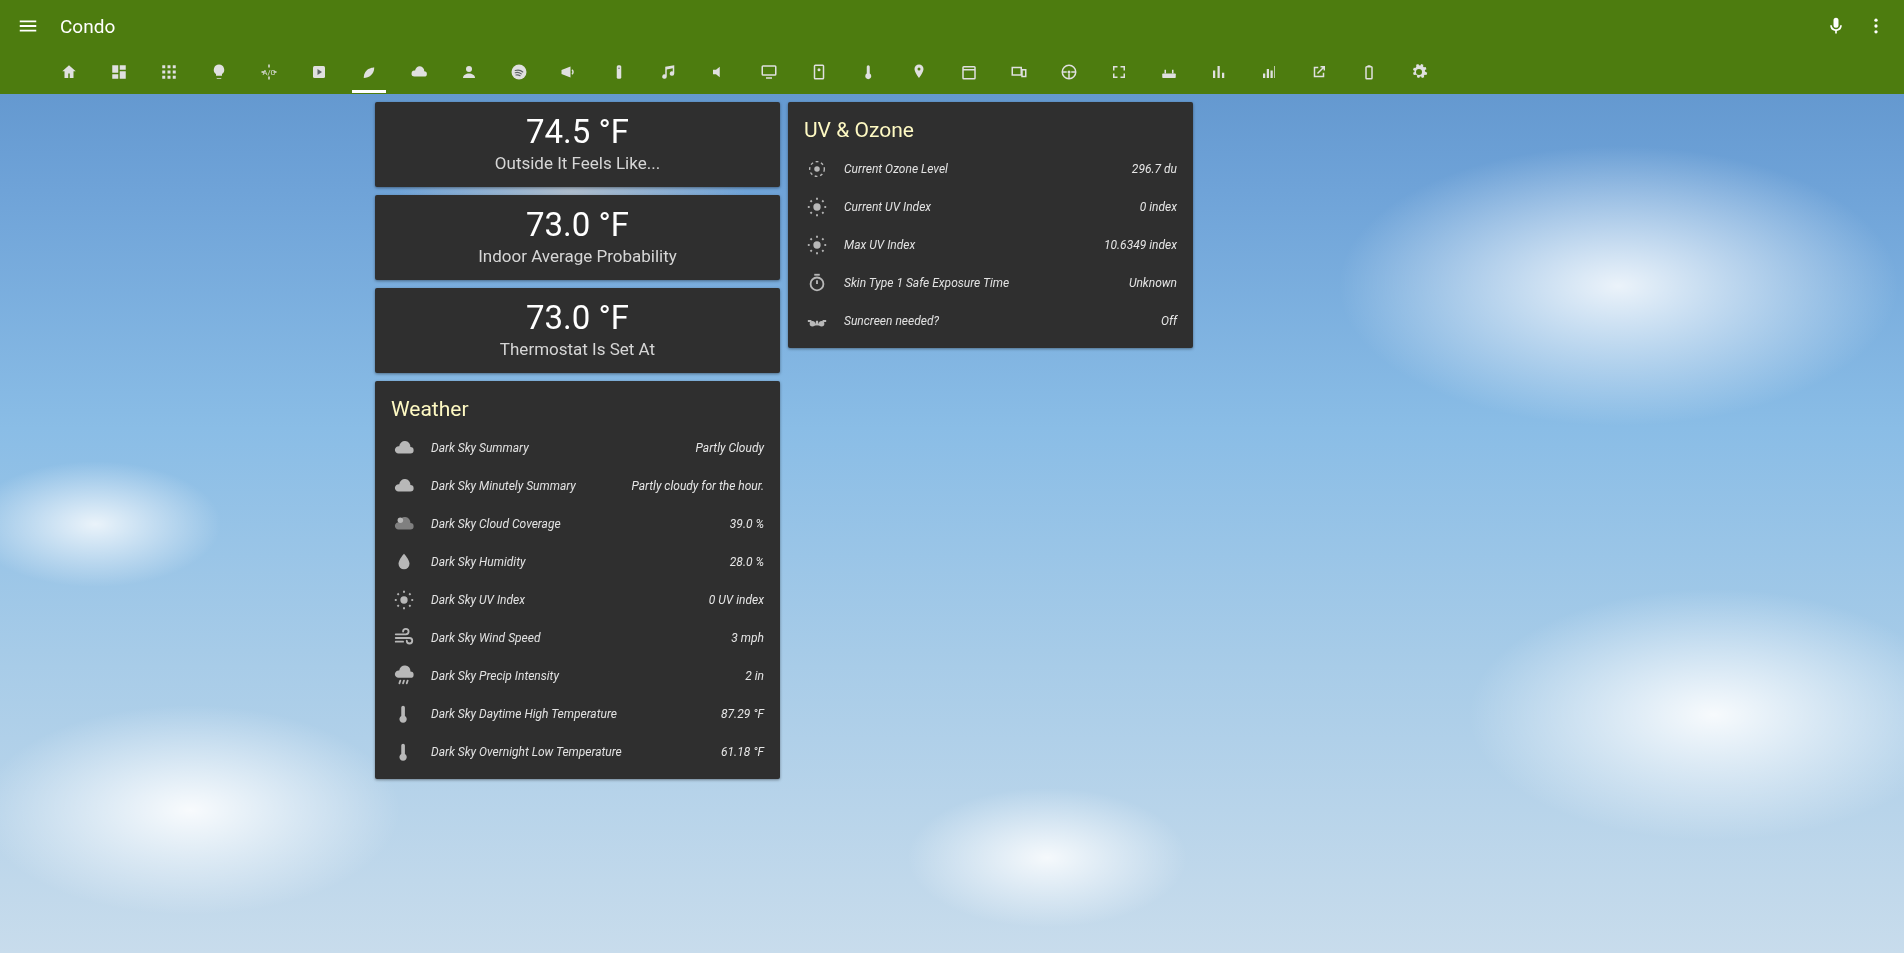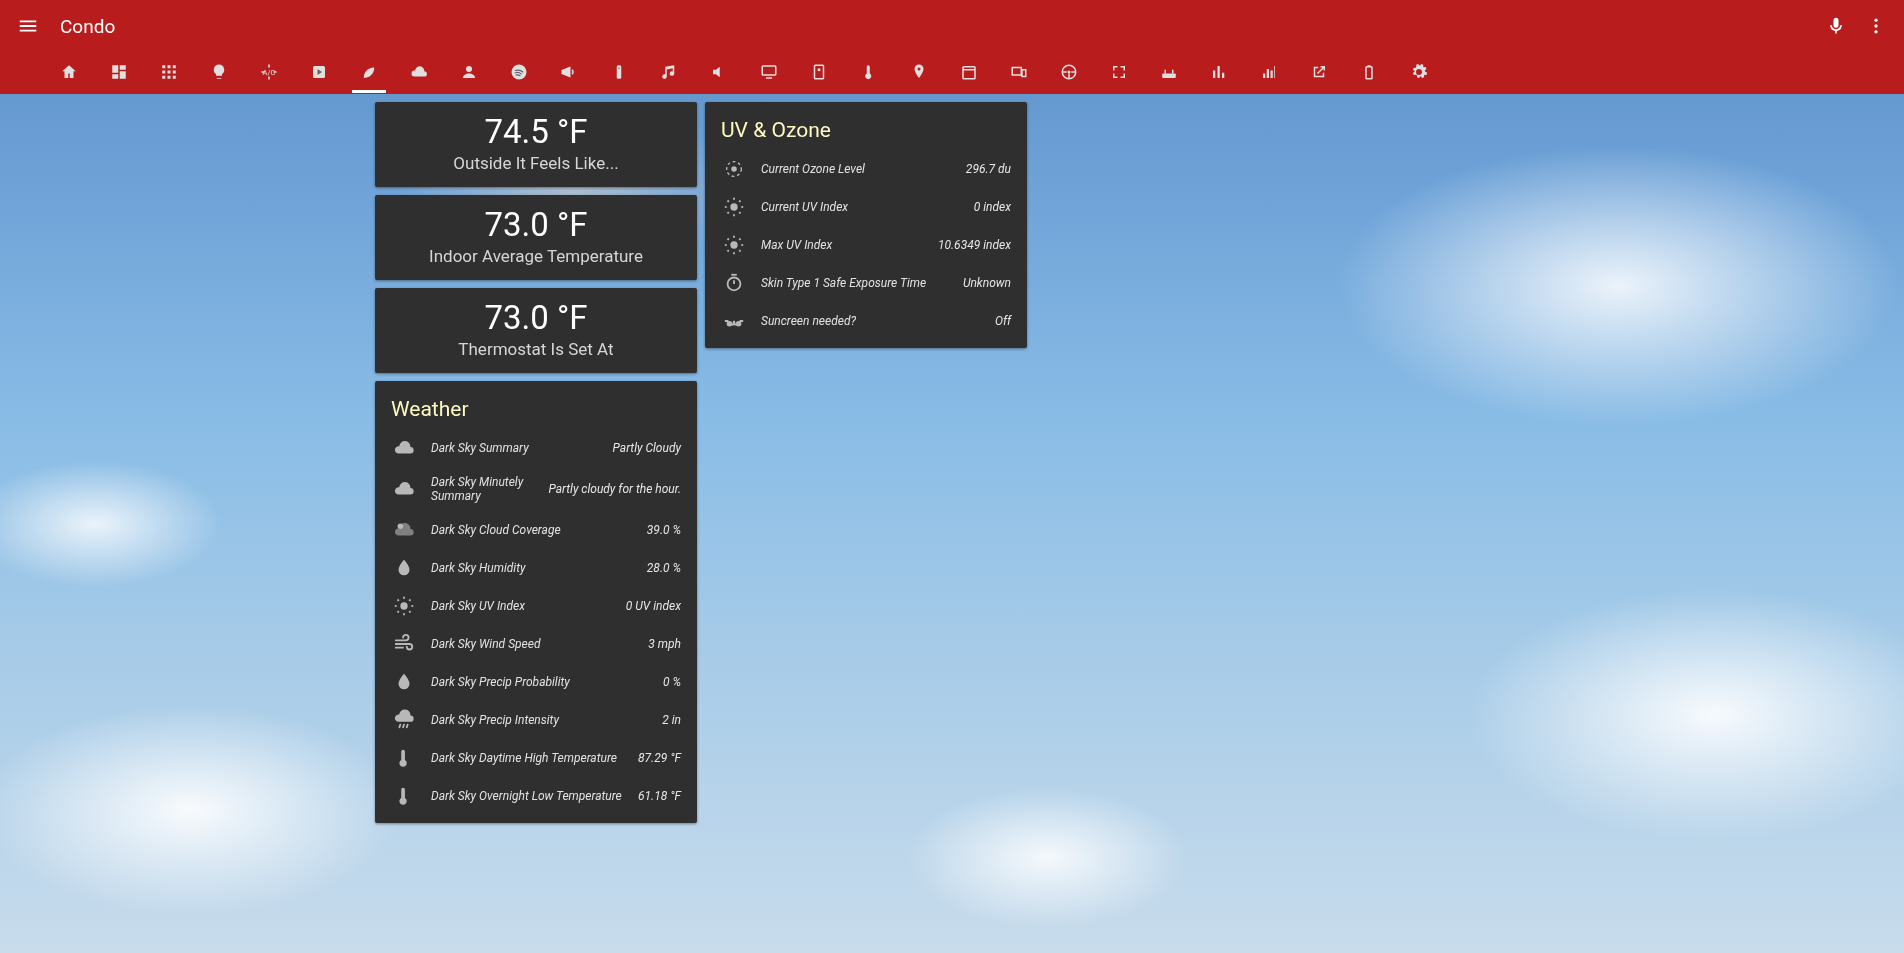--- a/index.html
+++ b/index.html
@@ -15,21 +15,21 @@
     background:
       radial-gradient(ellipse 300px 150px at 10% 85%, rgba(255,255,255,0.9), transparent 70%),
       radial-gradient(ellipse 400px 200px at 85% 30%, rgba(255,255,255,0.85), transparent 70%),
       radial-gradient(ellipse 350px 180px at 90% 75%, rgba(255,255,255,0.9), transparent 70%),
       radial-gradient(ellipse 250px 120px at 30% 20%, rgba(200,200,200,0.7), transparent 70%),
       radial-gradient(ellipse 200px 100px at 55% 90%, rgba(255,255,255,0.85), transparent 70%),
       radial-gradient(ellipse 180px 90px at 5% 55%, rgba(255,255,255,0.8), transparent 70%);
   }
   .header {
     position: relative; z-index: 2;
-    background: #b91c1c;
+    background: #4d7c0f;
     color: #fff;
   }
   .header-top {
     display: flex; align-items: center; height: 52px; padding: 0 8px;
   }
   .icon-btn {
     width: 40px; height: 40px; display: flex; align-items: center; justify-content: center;
     color: #fff; cursor: pointer; border-radius: 50%;
   }
   .title { font-size: 19px; font-weight: 400; margin-left: 12px; flex: 1; }
@@ -47,21 +47,21 @@
     position: relative; z-index: 1;
     display: flex; gap: 8px;
     padding: 8px 0 0 375px;
     align-items: flex-start;
   }
   .col { display: flex; flex-direction: column; gap: 8px; }
   .card {
     background: #2f2f2f;
     color: #e6e6e6;
     border-radius: 2px;
-    width: 322px;
+    width: 405px;
     box-shadow: 0 1px 3px rgba(0,0,0,0.4);
   }
   .sensor-card { text-align: center; padding: 10px 16px 14px; }
   .sensor-value { font-size: 33px; font-weight: 400; color: #fff; }
   .sensor-label { font-size: 17px; color: #d6d6d6; margin-top: 2px; }
   .card-title { font-size: 21px; font-weight: 400; color: #fef9c3; padding: 16px 16px 8px; }
   .row {
     display: flex; align-items: center; padding: 8px 16px;
     gap: 14px; font-size: 12px; font-style: italic;
   }
@@ -199,21 +199,21 @@
 </div>
 
 <div class="content">
   <div class="col">
     <div class="card sensor-card">
       <div class="sensor-value">74.5 °F</div>
       <div class="sensor-label">Outside It Feels Like...</div>
     </div>
     <div class="card sensor-card">
       <div class="sensor-value">73.0 °F</div>
-      <div class="sensor-label">Indoor Average Temperature</div>
+      <div class="sensor-label">Indoor Average Probability</div>
     </div>
     <div class="card sensor-card">
       <div class="sensor-value">73.0 °F</div>
       <div class="sensor-label">Thermostat Is Set At</div>
     </div>
     <div class="card">
       <div class="card-title">Weather</div>
       <div id="weather-rows">
           <div class="row">
       <span class="ri">
@@ -276,29 +276,20 @@
               <svg width="22" height="22" viewBox="0 0 24 24" fill="currentColor">
                 <path d="M3 8h11a3 3 0 1 0-3-3M3 12h15a3 3 0 1 1-3 3M3 16h8" stroke="currentColor" stroke-width="2" fill="none" stroke-linecap="round"></path>
               </svg>
             </span>
       <span class="lbl">Dark Sky Wind Speed</span>
       <span class="val">3 mph</span>
           </div>
           <div class="row">
       <span class="ri">
               <svg width="22" height="22" viewBox="0 0 24 24" fill="currentColor">
-                <path d="M12 3s6 6.5 6 11a6 6 0 0 1-12 0c0-4.5 6-11 6-11z"></path>
-              </svg>
-            </span>
-      <span class="lbl">Dark Sky Precip Probability</span>
-      <span class="val">0 %</span>
-          </div>
-          <div class="row">
-      <span class="ri">
-              <svg width="22" height="22" viewBox="0 0 24 24" fill="currentColor">
                 <path d="M19 14H6a4 4 0 1 1 .8-7.93A6 6 0 0 1 19 7a3.5 3.5 0 0 1 0 7z"></path>
                 <g stroke="currentColor" stroke-width="2" stroke-linecap="round">
                   <line x1="8" y1="17" x2="7" y2="20"></line>
                   <line x1="12" y1="17" x2="11" y2="20"></line>
                   <line x1="16" y1="17" x2="15" y2="20"></line>
                 </g>
               </svg>
             </span>
       <span class="lbl">Dark Sky Precip Intensity</span>
       <span class="val">2 in</span>

